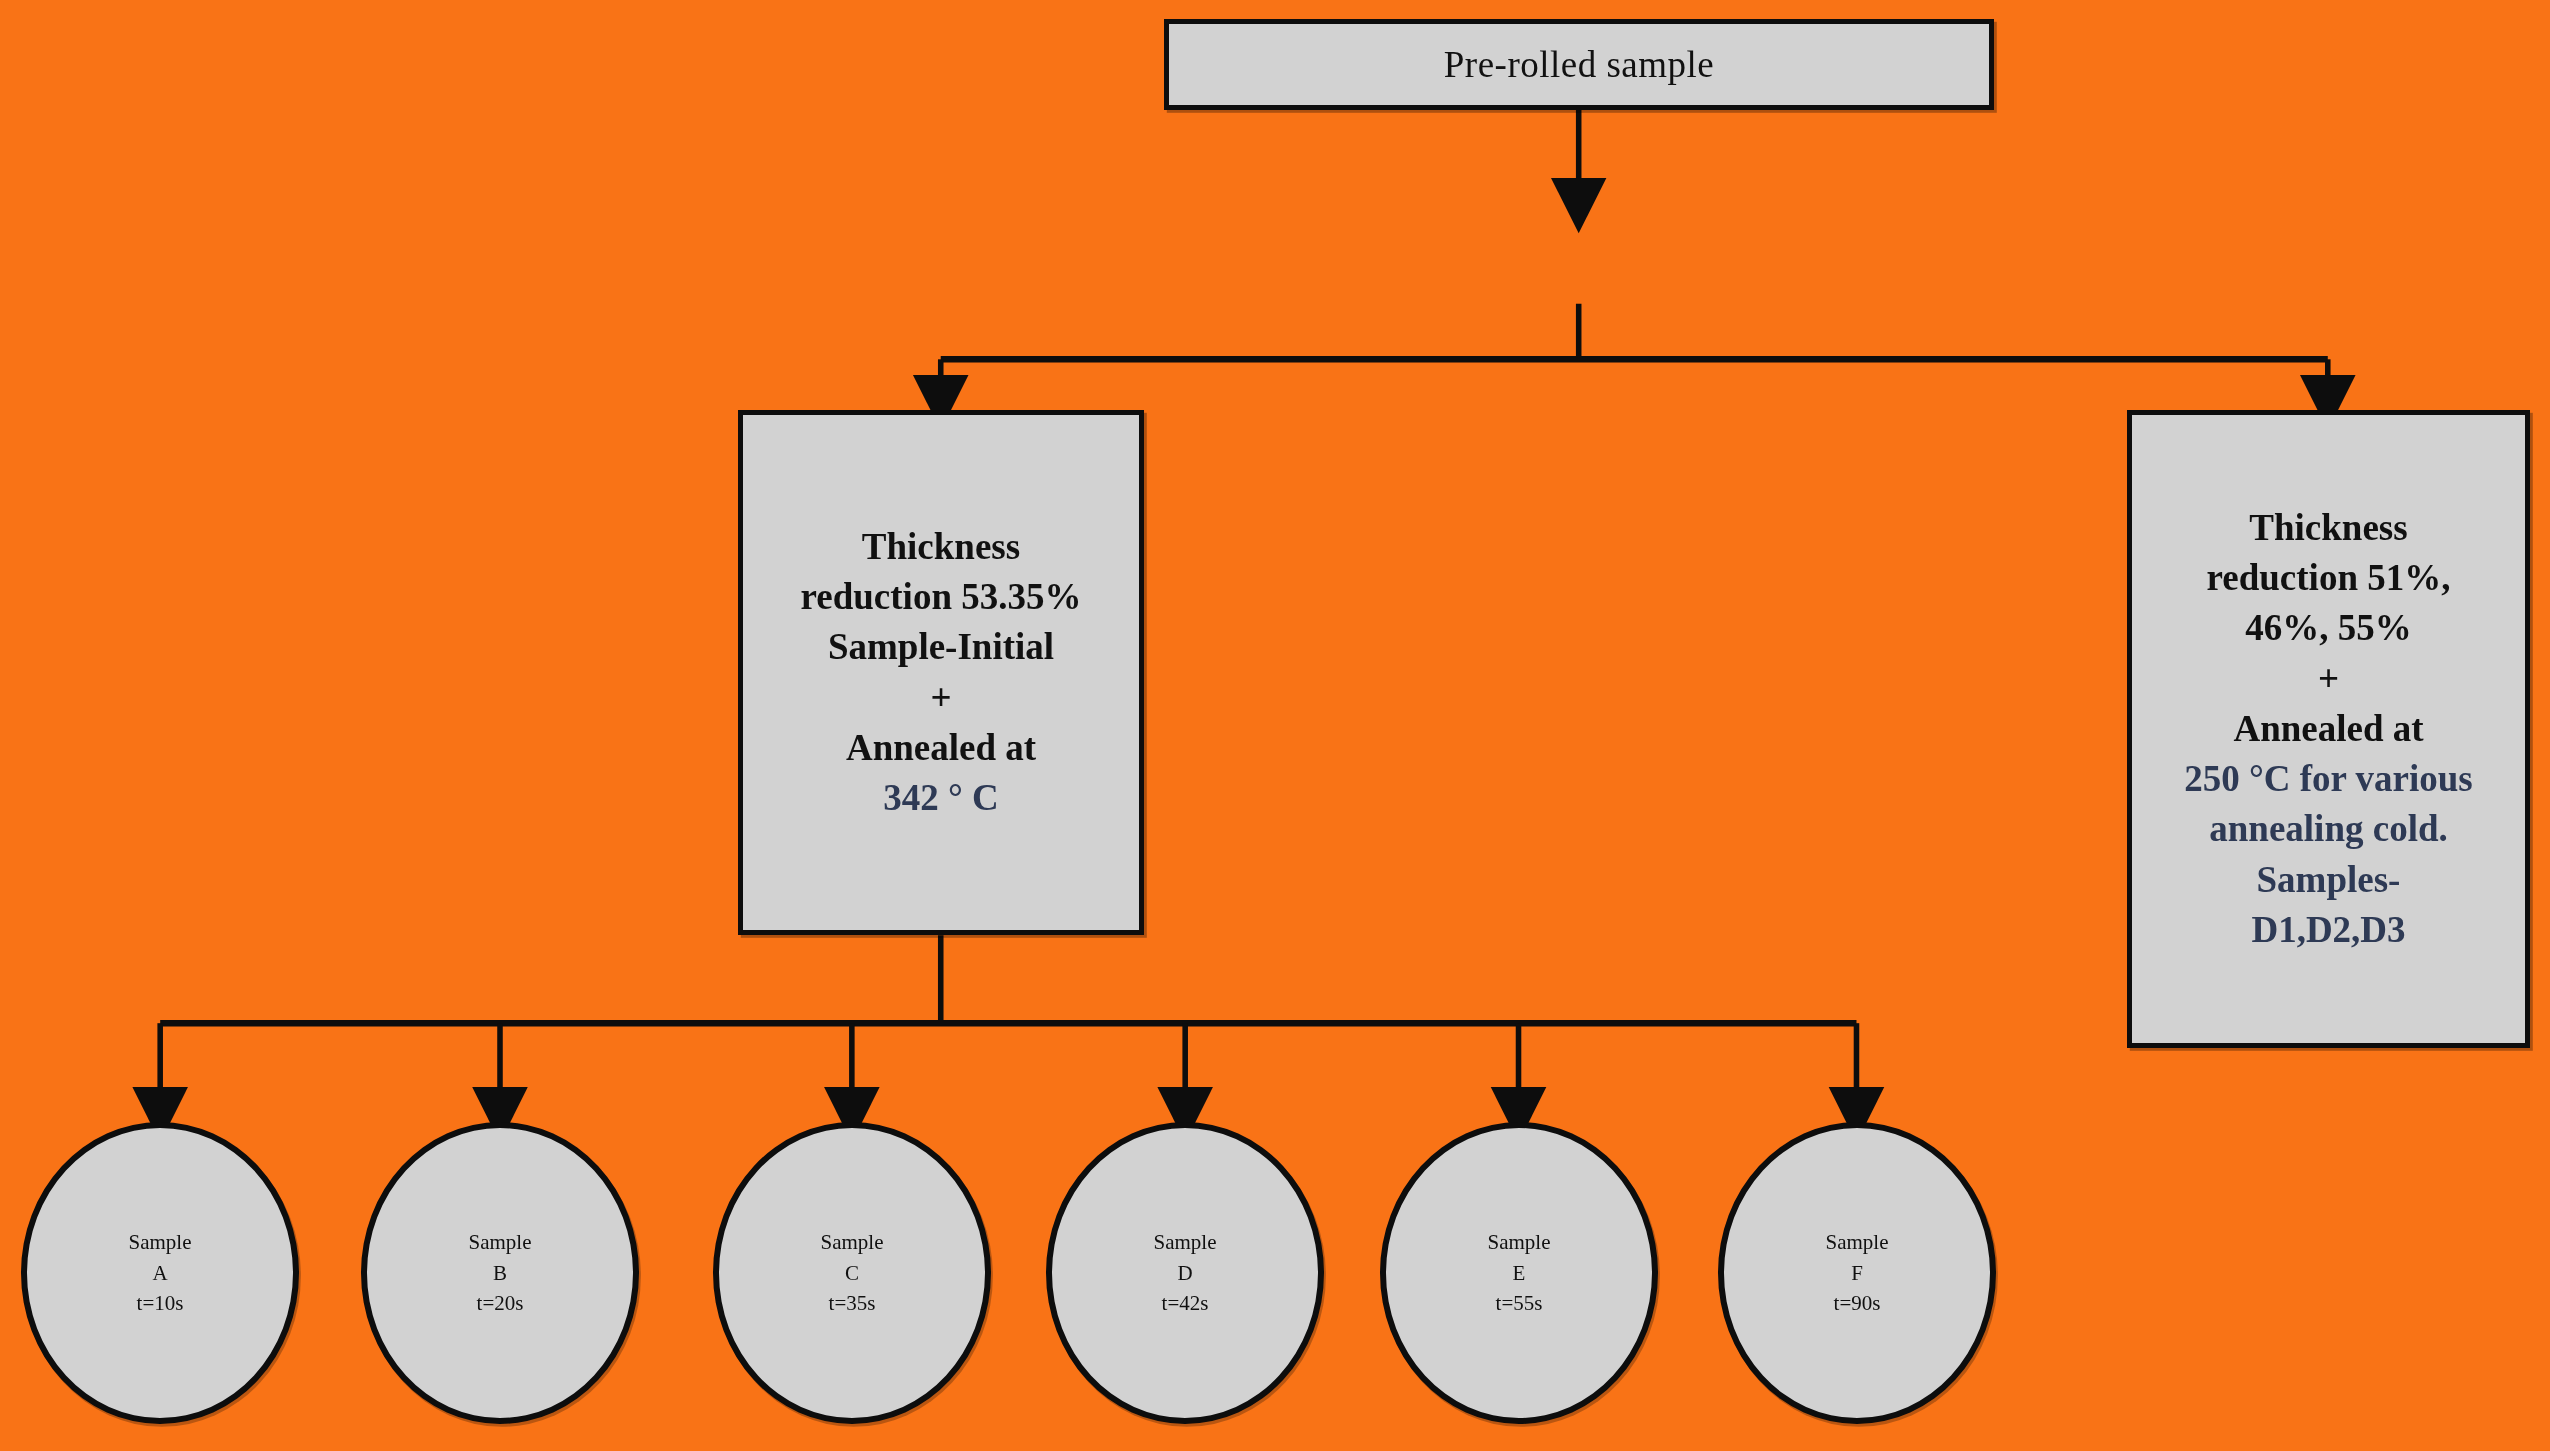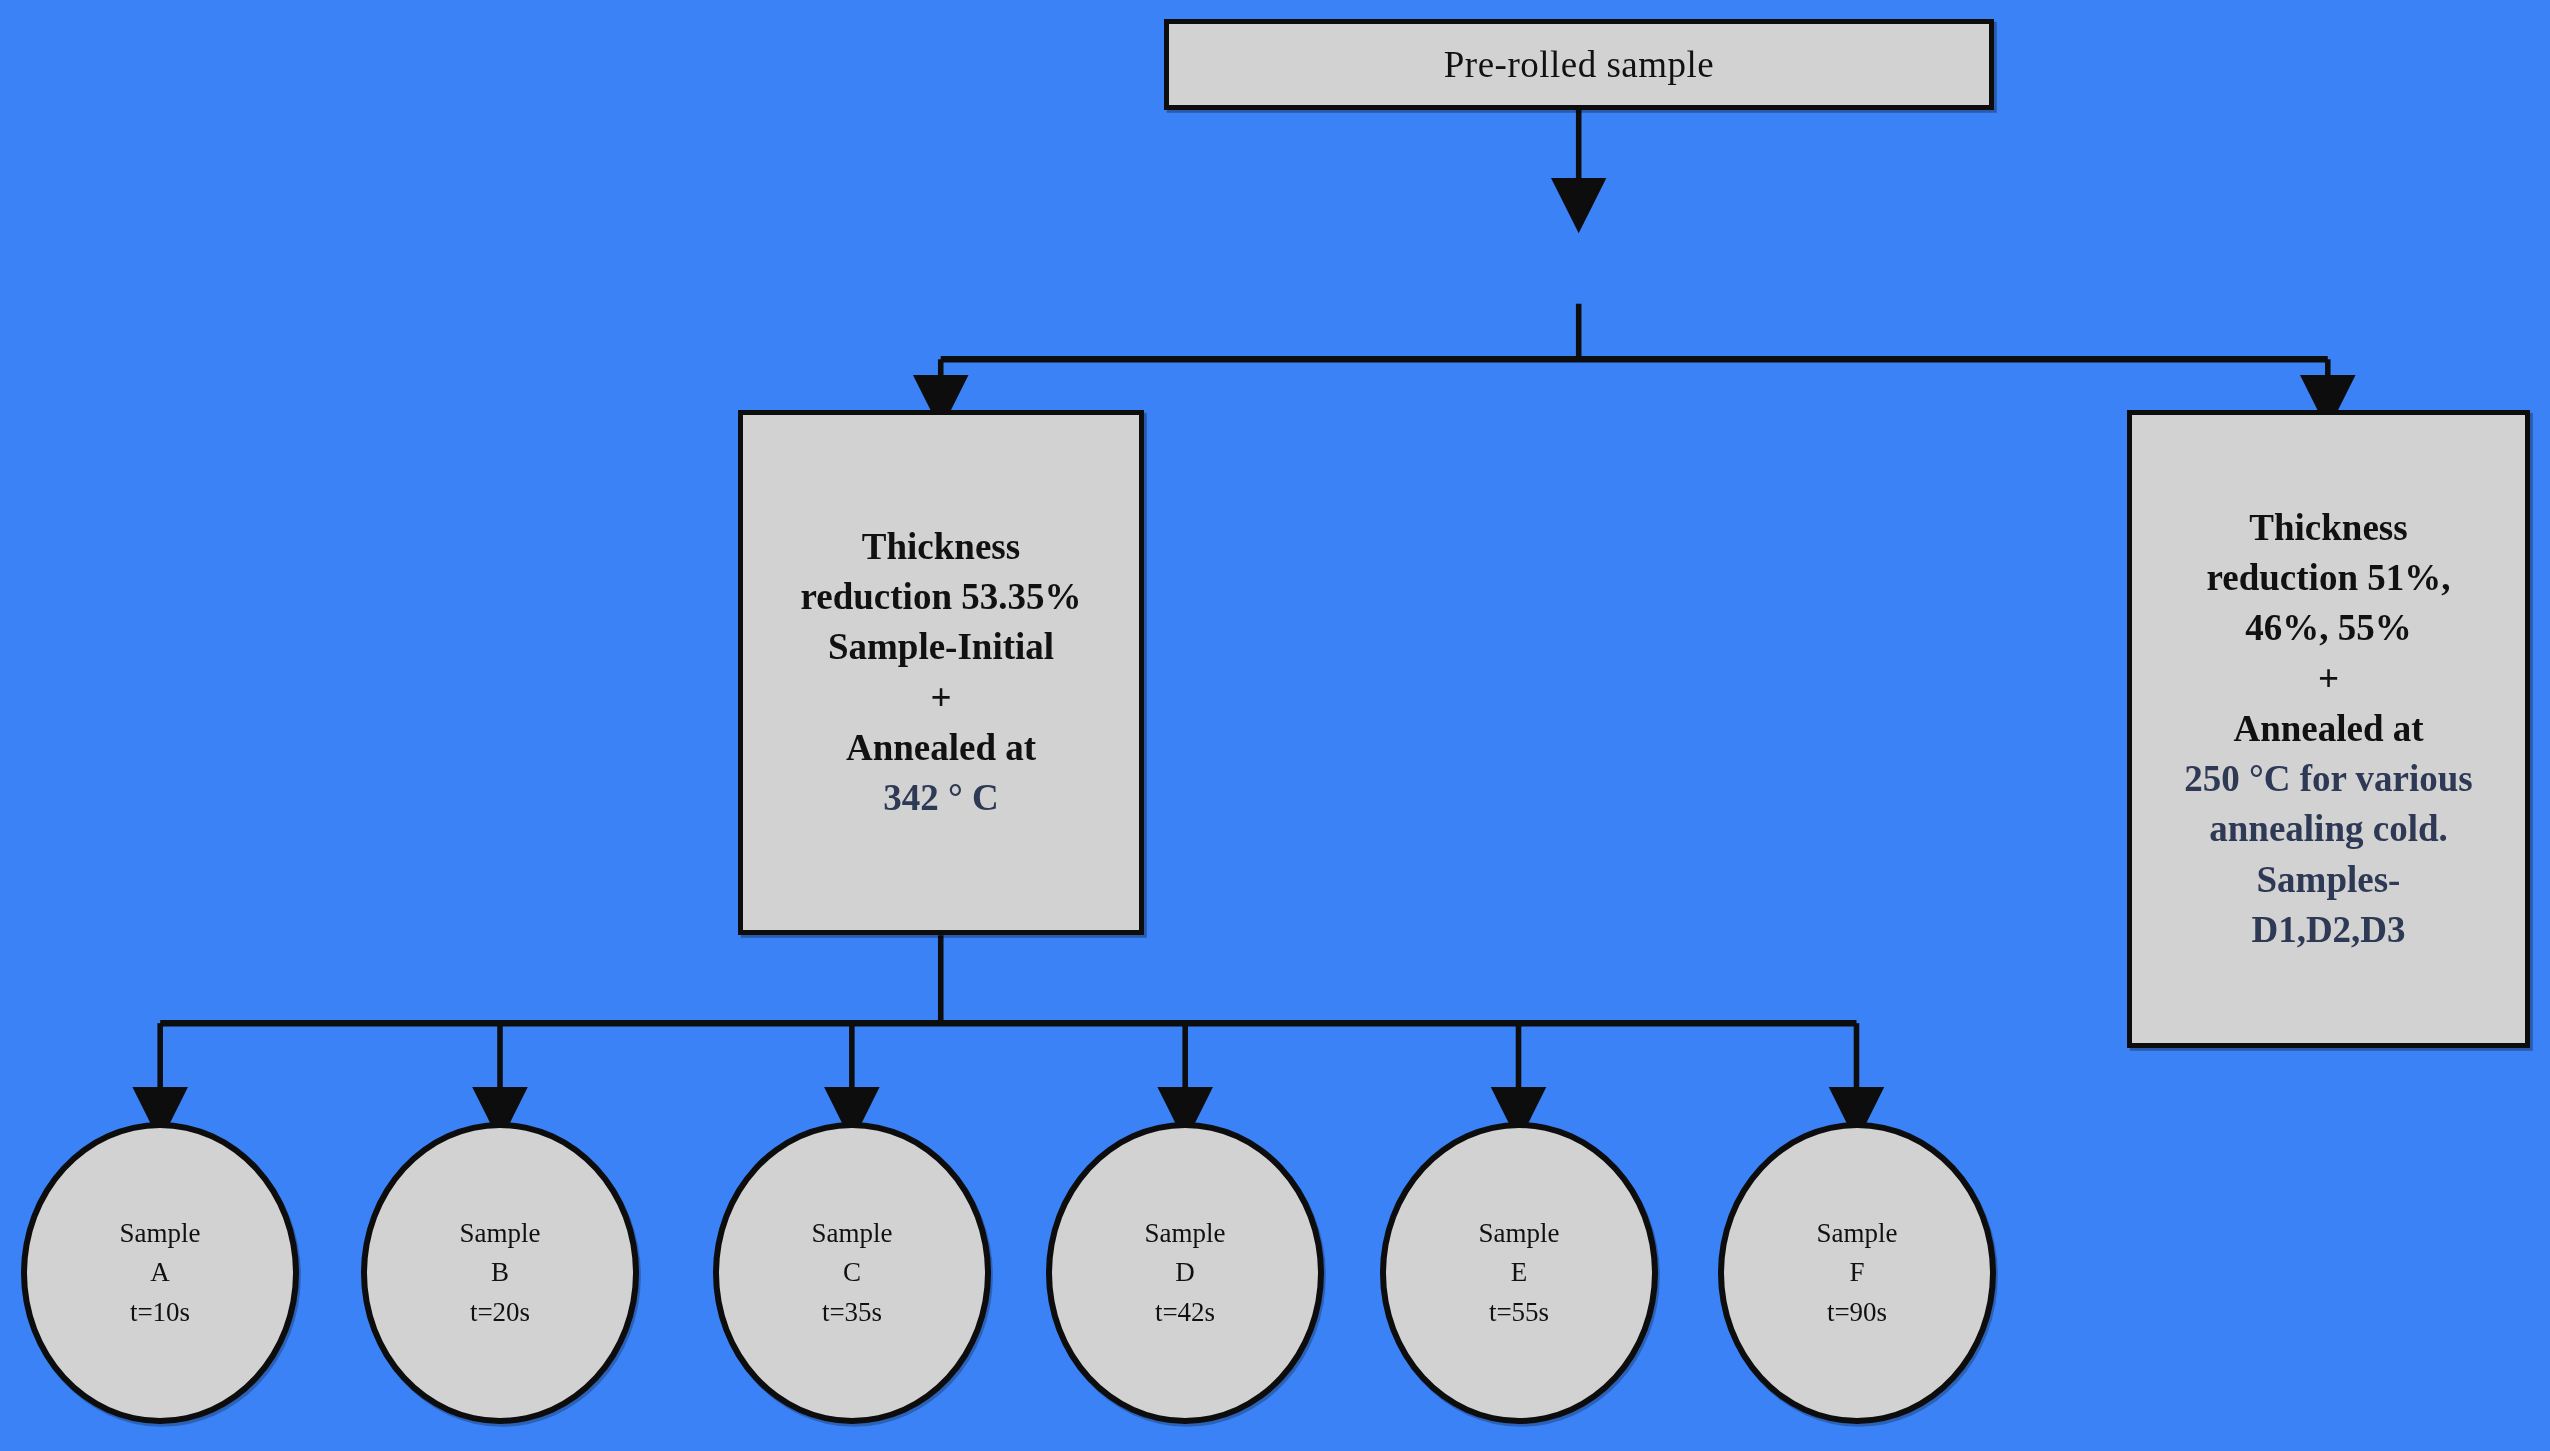--- a/index.html
+++ b/index.html
@@ -4,21 +4,21 @@
 <style>
   html, body {
     margin: 0;
     padding: 0;
     background: #ffffff;
   }
   #stage {
     position: relative;
     width: 2550px;
     height: 1451px;
-    background: #3b82f6;
+    background: #f97316;
     overflow: hidden;
     font-family: "Liberation Serif", "DejaVu Serif", serif;
   }
   #connectors {
     position: absolute;
     left: 0;
     top: 0;
     width: 2550px;
     height: 1451px;
   }
@@ -41,21 +41,21 @@
   }
   .node.block {
     font-size: 37px;
     line-height: 1.36;
     padding: 9.3px 13px;
     font-weight: bold;
   }
   .node.circle {
     border-radius: 50%;
     border-width: 6.5px;
-    font-size: 27px;
+    font-size: 21px;
     line-height: 1.45;
     box-shadow: 1.9px 2.8px 0 rgba(0,0,0,0.25);
   }
   .line {
     display: block;
     white-space: pre;
   }
   .line.accent {
     color: #2e3a55;
   }

